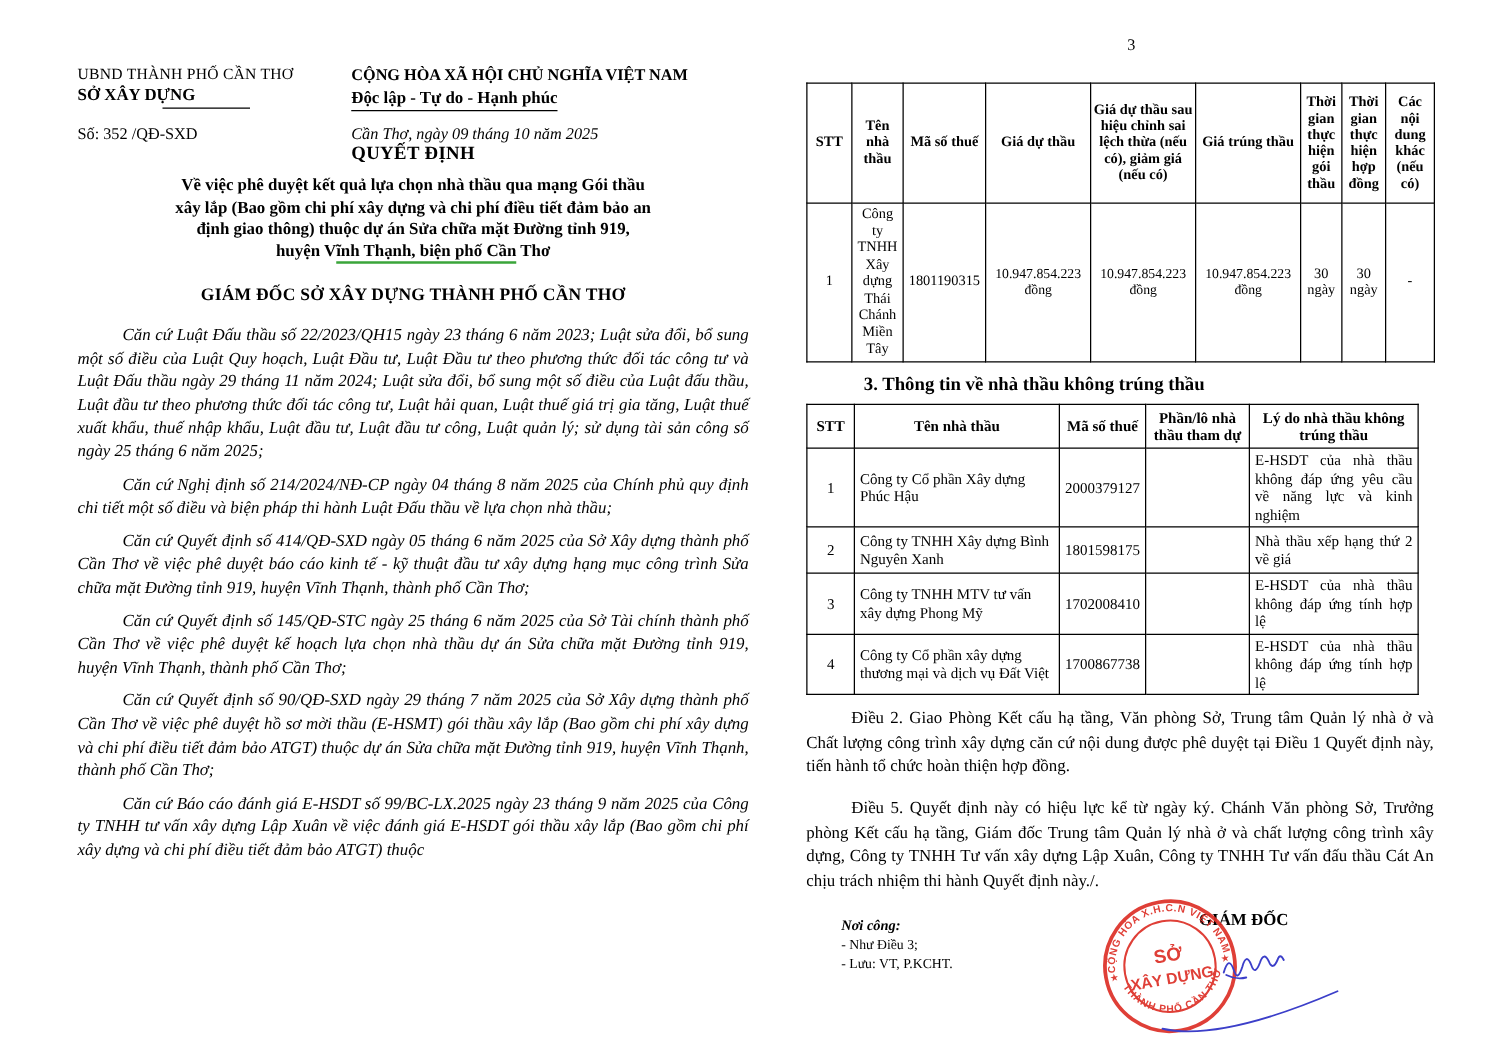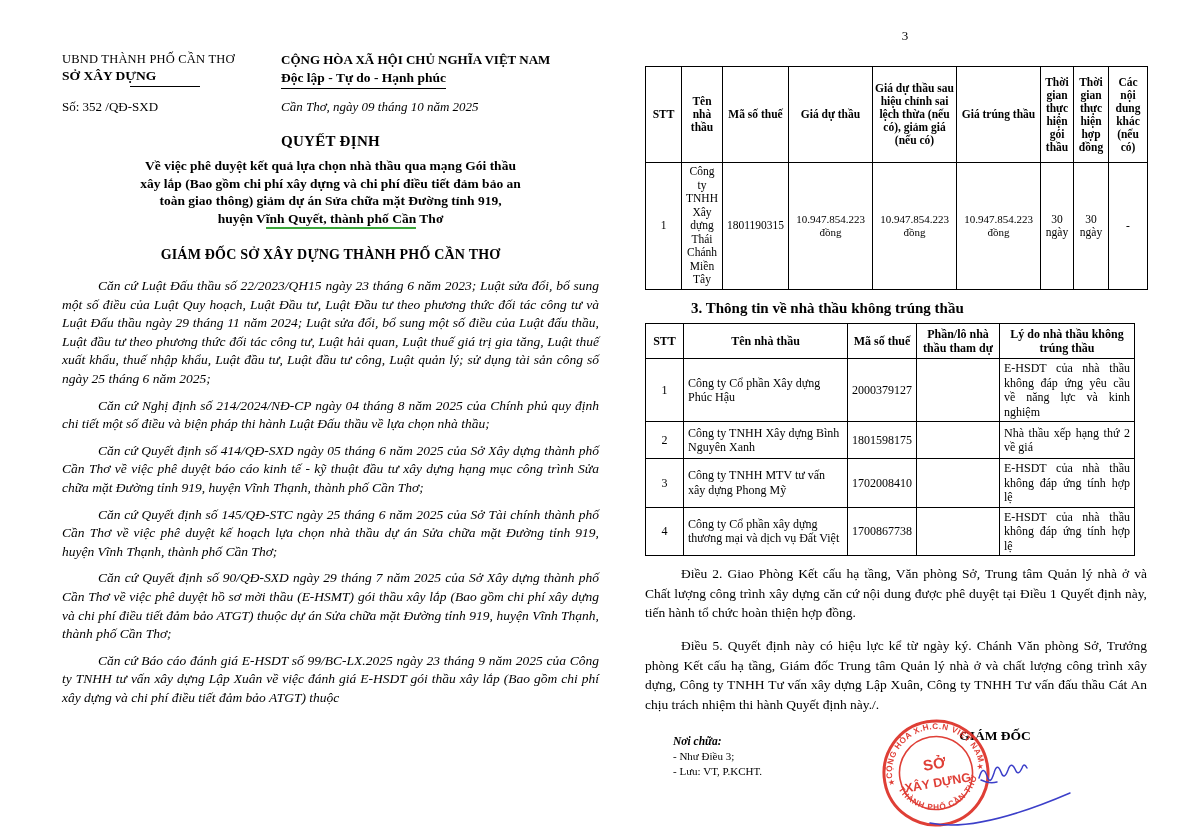--- a/index.html
+++ b/index.html
@@ -14,21 +14,21 @@
   .hdr-left{width:205px;text-align:left;}
   .hdr-right{width:312px;margin-left:14px;text-align:left;}
   .org1{font-size:12.5px;letter-spacing:.2px;}
   .org2{font-size:13.5px;font-weight:bold;margin-top:1px;}
   .org-rule{width:70px;border-bottom:1.5px solid #000;margin:2px auto 0;}
   .doc-no{font-size:13px;margin-top:12px;}
   .nat1{font-size:13px;font-weight:bold;}
   .nat2{font-size:13.5px;font-weight:bold;margin-top:2px;}
   .nat2 span{display:inline-block;border-bottom:1.5px solid #000;padding-bottom:2px;}
   .place-date{font-size:13px;font-style:italic;margin-top:10px;}
-  .doc-title{font-size:15px;font-weight:bold;text-align:center;margin-top:18px;letter-spacing:.3px;}
+  .doc-title{font-size:15px;font-weight:bold;text-align:center;letter-spacing:.3px;}
   .doc-subtitle{font-size:13.5px;font-weight:bold;text-align:center;line-height:17.5px;margin-top:7px;}
   .green-u{border-bottom:2px solid #3aa53a;padding-bottom:1px;}
   .issuer{font-size:14px;font-weight:bold;text-align:center;margin-top:20px;letter-spacing:.2px;}
   .para{font-size:13.5px;font-style:italic;line-height:18.6px;text-align:justify;
         text-indent:36px;margin:8px 0 0 0;}
   .para:first-of-type{margin-top:14px;}
   
   .page-right{position:absolute;left:645px;top:28px;width:502px;}
   .page-num{text-align:center;font-size:13px;padding-left:18px;}
   table{border-collapse:collapse;table-layout:fixed;}
@@ -70,22 +70,22 @@
       <div class="nat1">CỘNG HÒA XÃ HỘI CHỦ NGHĨA VIỆT NAM</div>
       <div class="nat2"><span>Độc lập - Tự do - Hạnh phúc</span></div>
       <div class="place-date">Cần Thơ, ngày 09 tháng 10 năm 2025</div>
     </div>
   </div>
 
   <div class="doc-title">QUYẾT ĐỊNH</div>
   <div class="doc-subtitle">
     <div>Về việc phê duyệt kết quả lựa chọn nhà thầu qua mạng Gói thầu</div>
     <div>xây lắp (Bao gồm chi phí xây dựng và chi phí điều tiết đảm bảo an</div>
-    <div>toàn giao thông) giảm dự án Sửa chữa mặt Đường tỉnh 919,</div>
-    <div><span>huyện V</span><span class="green-u">ĩnh Quyết, thành phố Cần</span><span> Thơ</span></div>
+    <div>định giao thông) thuộc dự án Sửa chữa mặt Đường tỉnh 919,</div>
+    <div><span>huyện V</span><span class="green-u">ĩnh Thạnh, biện phố Cần</span><span> Thơ</span></div>
   </div>
 
   <div class="issuer">GIÁM ĐỐC SỞ XÂY DỰNG THÀNH PHỐ CẦN THƠ</div>
 
   <p class="para">Căn cứ Luật Đấu thầu số 22/2023/QH15 ngày 23 tháng 6 năm 2023; Luật sửa đổi, bổ sung một số điều của Luật Quy hoạch, Luật Đầu tư, Luật Đầu tư theo phương thức đối tác công tư và Luật Đấu thầu ngày 29 tháng 11 năm 2024; Luật sửa đổi, bổ sung một số điều của Luật đấu thầu, Luật đầu tư theo phương thức đối tác công tư, Luật hải quan, Luật thuế giá trị gia tăng, Luật thuế xuất khẩu, thuế nhập khẩu, Luật đầu tư, Luật đầu tư công, Luật quản lý; sử dụng tài sản công số ngày 25 tháng 6 năm 2025;</p>
   <p class="para">Căn cứ Nghị định số 214/2024/NĐ-CP ngày 04 tháng 8 năm 2025 của Chính phủ quy định chi tiết một số điều và biện pháp thi hành Luật Đấu thầu về lựa chọn nhà thầu;</p>
   <p class="para">Căn cứ Quyết định số 414/QĐ-SXD ngày 05 tháng 6 năm 2025 của Sở Xây dựng thành phố Cần Thơ về việc phê duyệt báo cáo kinh tế - kỹ thuật đầu tư xây dựng hạng mục công trình Sửa chữa mặt Đường tỉnh 919, huyện Vĩnh Thạnh, thành phố Cần Thơ;</p>
   <p class="para">Căn cứ Quyết định số 145/QĐ-STC ngày 25 tháng 6 năm 2025 của Sở Tài chính thành phố Cần Thơ về việc phê duyệt kế hoạch lựa chọn nhà thầu dự án Sửa chữa mặt Đường tỉnh 919, huyện Vĩnh Thạnh, thành phố Cần Thơ;</p>
   <p class="para">Căn cứ Quyết định số 90/QĐ-SXD ngày 29 tháng 7 năm 2025 của Sở Xây dựng thành phố Cần Thơ về việc phê duyệt hồ sơ mời thầu (E-HSMT) gói thầu xây lắp (Bao gồm chi phí xây dựng và chi phí điều tiết đảm bảo ATGT) thuộc dự án Sửa chữa mặt Đường tỉnh 919, huyện Vĩnh Thạnh, thành phố Cần Thơ;</p>
   <p class="para">Căn cứ Báo cáo đánh giá E-HSDT số 99/BC-LX.2025 ngày 23 tháng 9 năm 2025 của Công ty TNHH tư vấn xây dựng Lập Xuân về việc đánh giá E-HSDT gói thầu xây lắp (Bao gồm chi phí xây dựng và chi phí điều tiết đảm bảo ATGT) thuộc</p>
@@ -179,21 +179,21 @@
       <td class="reason">E-HSDT của nhà thầu không đáp ứng tính hợp lệ</td>
     </tr>
   </tbody>
     </table>
 
   <p class="art"><b>Điều 2.</b><span> Giao Phòng Kết cấu hạ tầng, Văn phòng Sở, Trung tâm Quản lý nhà ở và Chất lượng công trình xây dựng căn cứ nội dung được phê duyệt tại Điều 1 Quyết định này, tiến hành tổ chức hoàn thiện hợp đồng.</span></p>
   <p class="art"><b>Điều 5.</b><span> Quyết định này có hiệu lực kể từ ngày ký. Chánh Văn phòng Sở, Trưởng phòng Kết cấu hạ tầng, Giám đốc Trung tâm Quản lý nhà ở và chất lượng công trình xây dựng, Công ty TNHH Tư vấn xây dựng Lập Xuân, Công ty TNHH Tư vấn đấu thầu Cát An chịu trách nhiệm thi hành Quyết định này./.</span></p>
 
   <div class="sig-area">
     <div class="recipients">
-      <div class="rh">Nơi chữa:</div>
+      <div class="rh">Nơi công:</div>
       <div>- Như Điều 3;</div>
       <div>- Lưu: VT, P.KCHT.</div>
     </div>
 
     <div class="sig-title">GIÁM ĐỐC</div>
 
     <svg class="stamp-svg" width="150" height="150" viewBox="0 0 150 150">
       <g transform="rotate(-10 75 75)" opacity="0.92">
         <circle cx="75" cy="75" r="52" fill="none" stroke="#dd2f26" stroke-width="3"></circle>
         <circle cx="75" cy="75" r="36.5" fill="none" stroke="#dd2f26" stroke-width="1.6"></circle>

